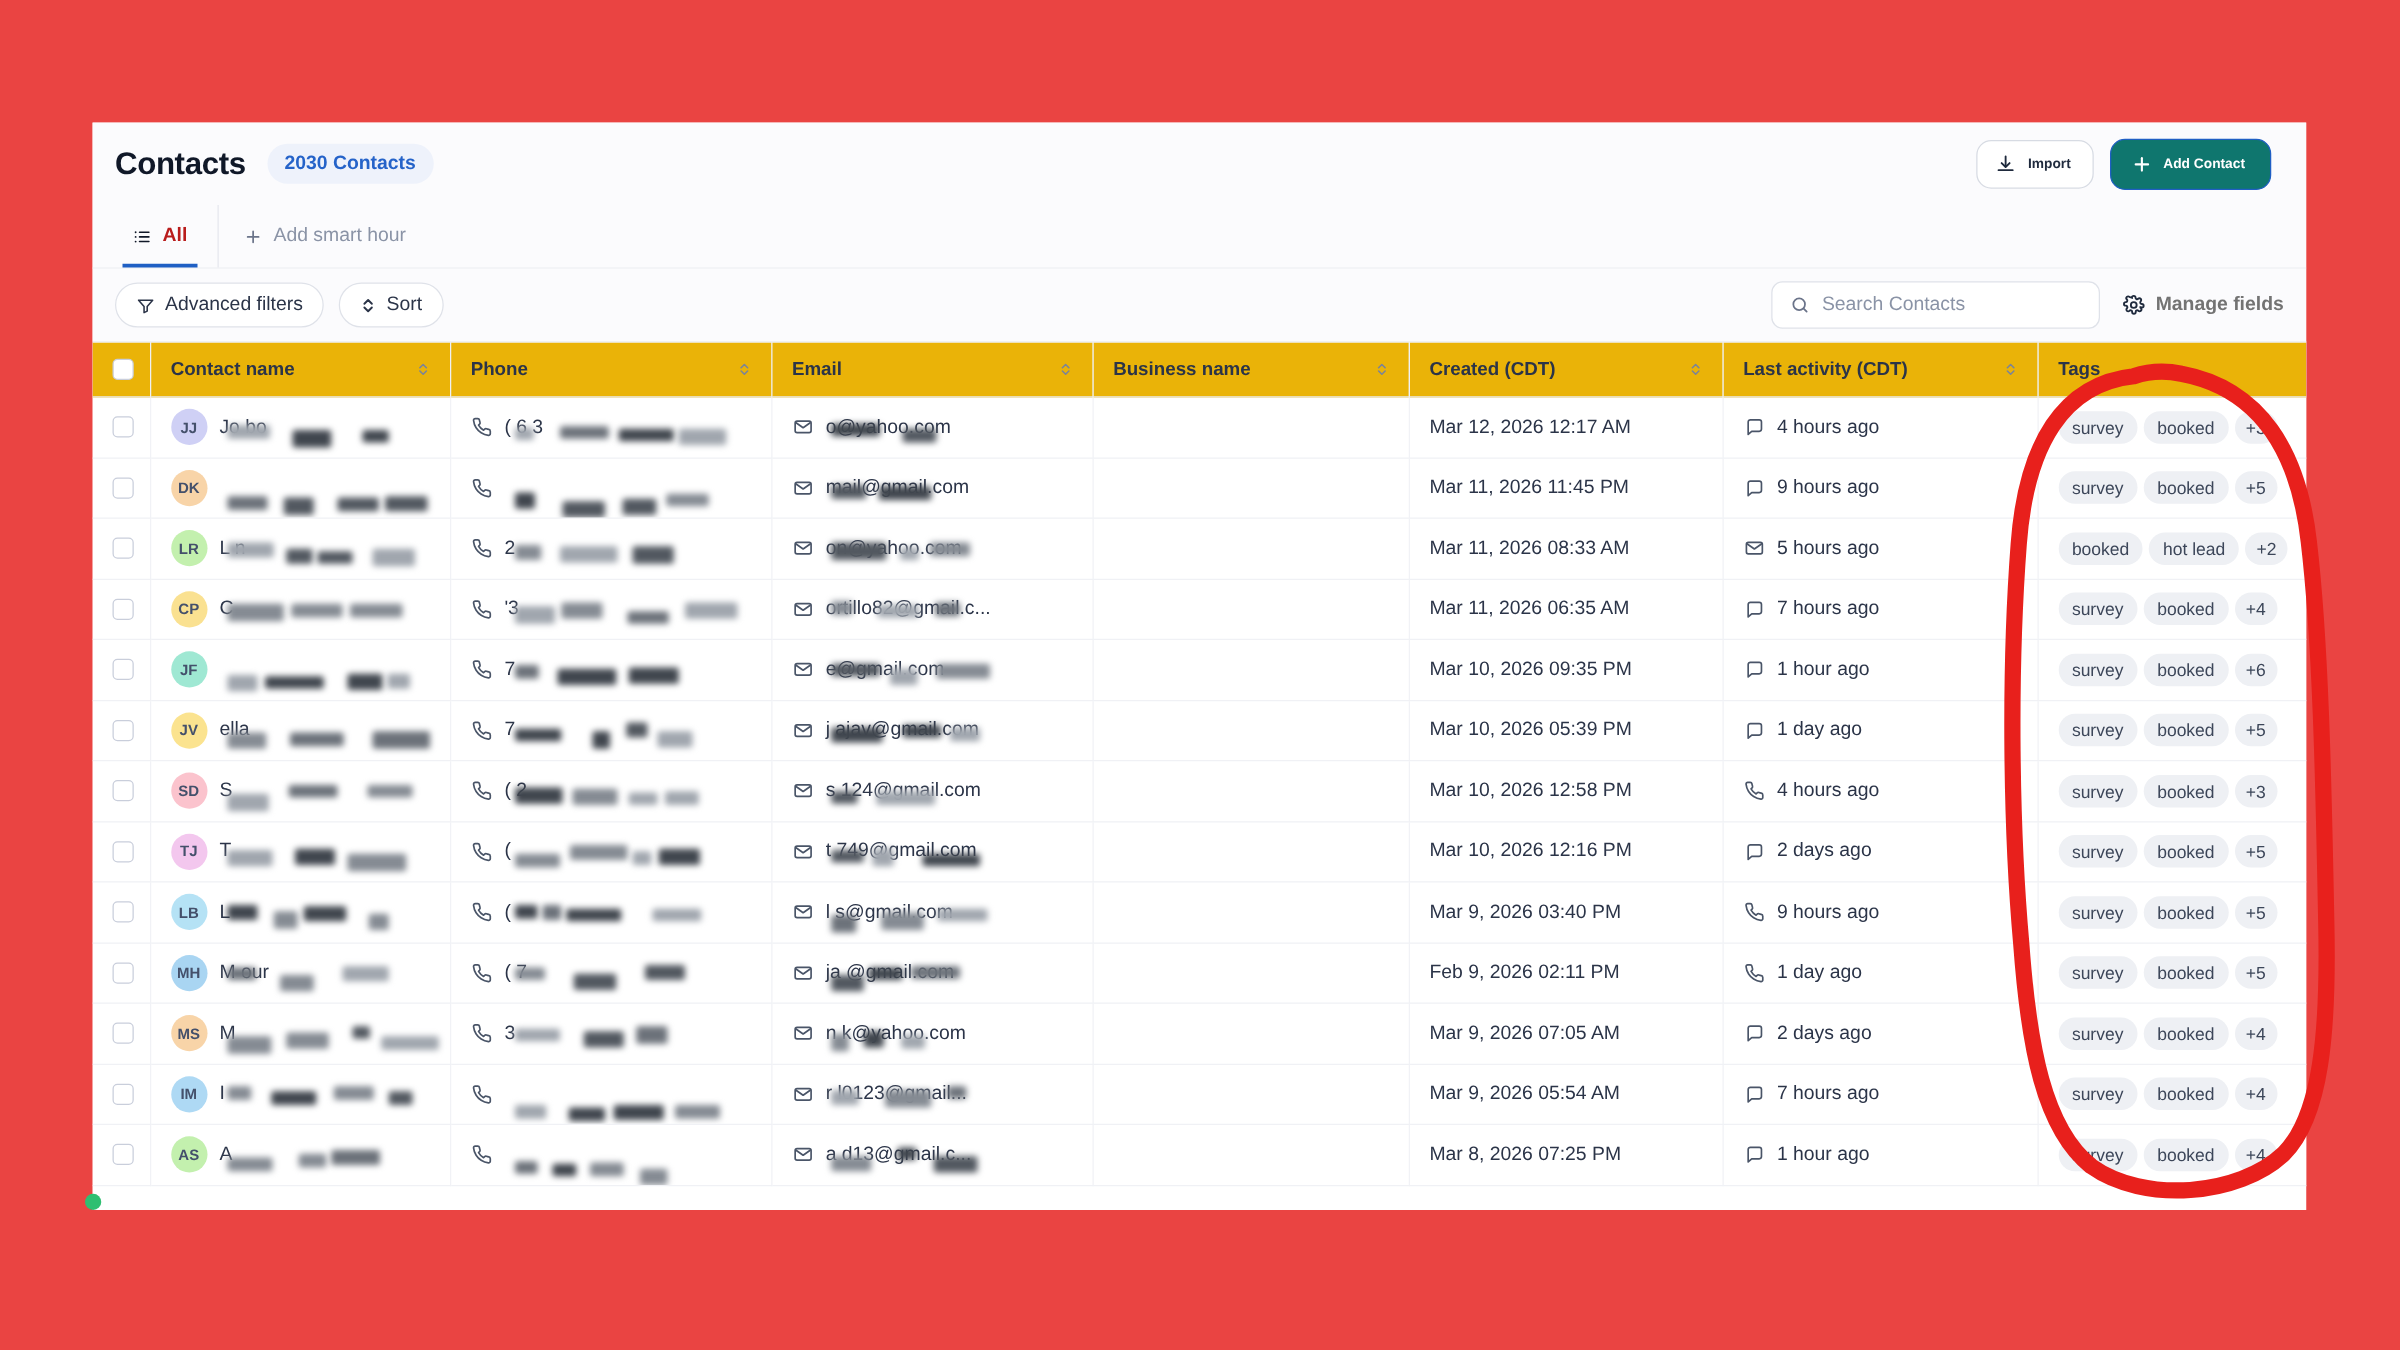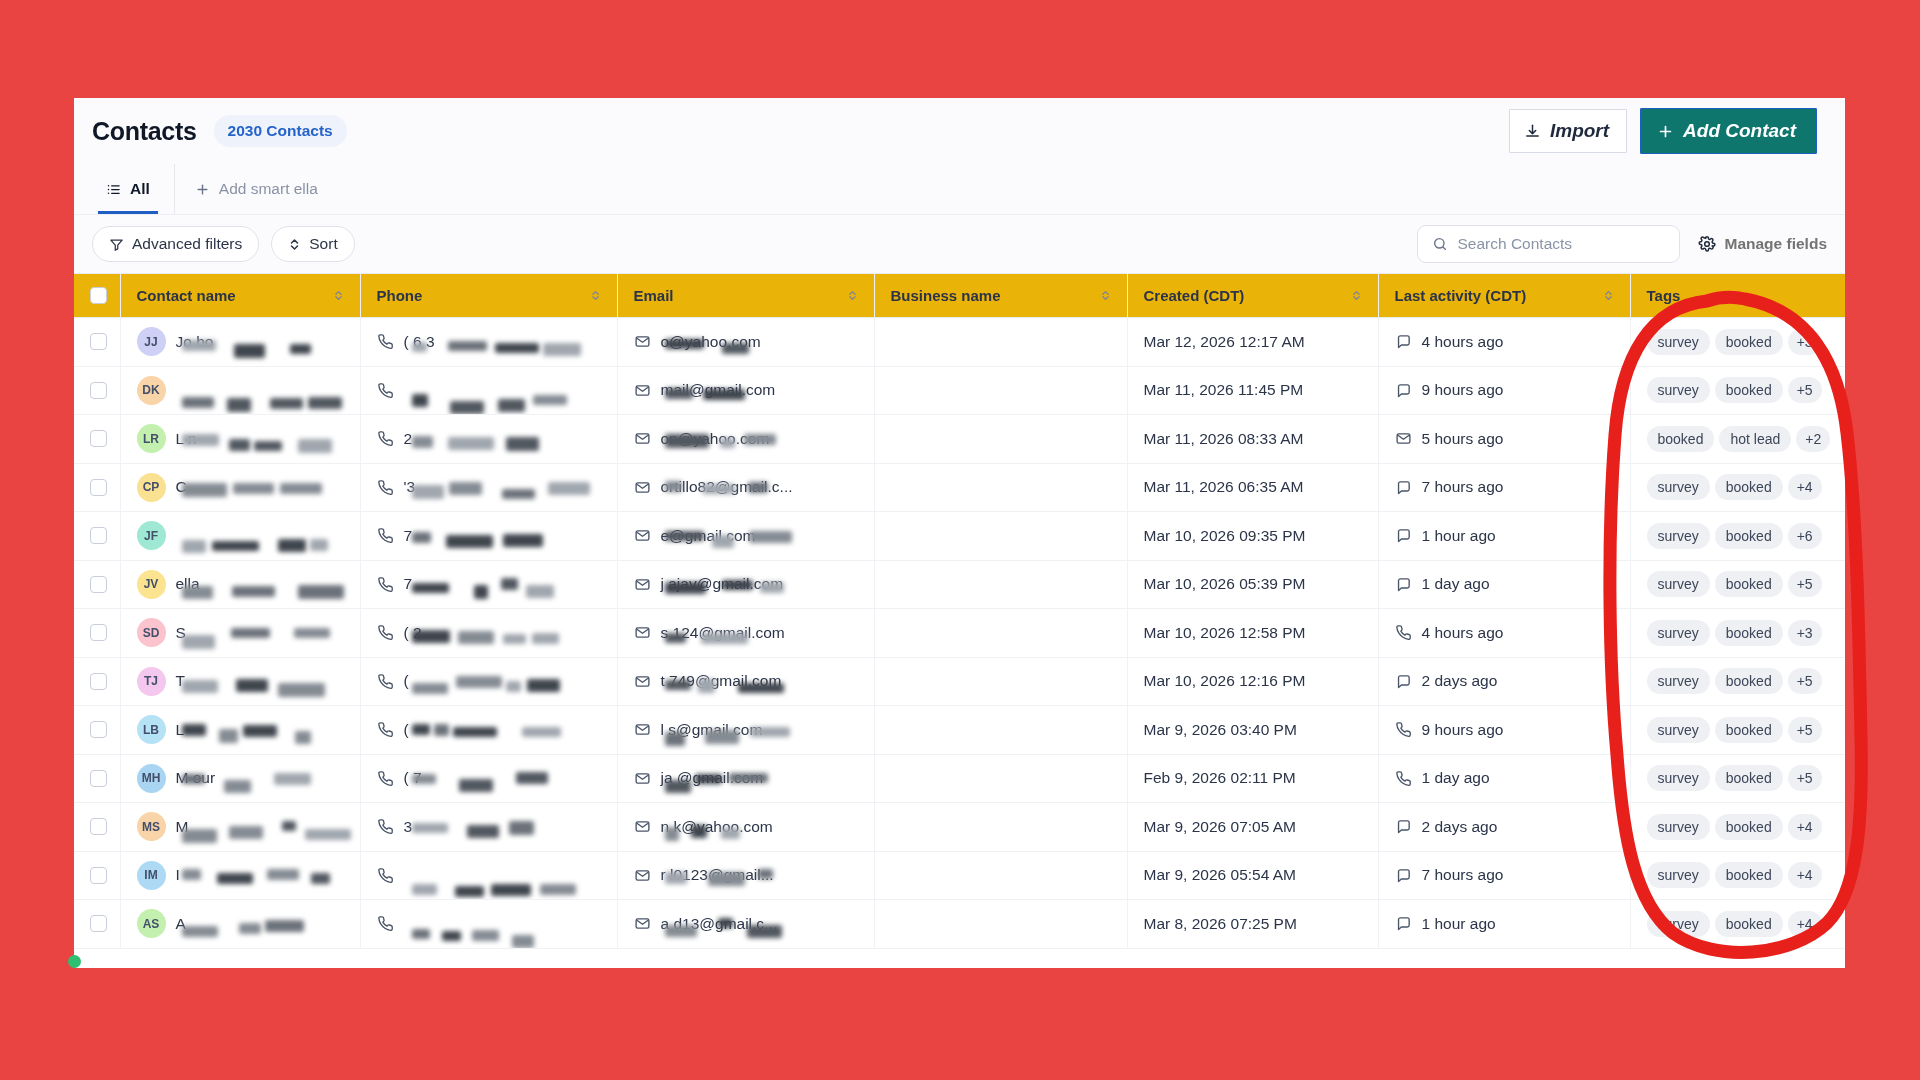--- a/index.html
+++ b/index.html
@@ -40,26 +40,25 @@
     font-size: 15.5px;
     font-weight: bold;
     padding: 7px 14px;
     border-radius: 18px;
     white-space: nowrap;
   }
   .header-spacer { flex: 1; }
 
   .btn {
     display: inline-flex; align-items: center; gap: 9px;
-    border-radius: 1px;
-    font-size: 19px;
+    border-radius: 12px;
+    font-size: 11px;
     font-weight: bold;
     cursor: pointer;
     white-space: nowrap;
-    font-style: italic;
   }
   #import-button {
     background: #fff;
     border: 1px solid #d7dbe3;
     color: #1f2a3d;
     padding: 10px 17px 10px 14px;
     margin-right: 13px;
   }
   #add-contact-button {
     background: #0f766e;
@@ -78,21 +77,21 @@
   }
   .tab {
     display: inline-flex; align-items: center; gap: 9px;
     font-size: 15.5px;
     color: #36405a;
     padding: 0 14px;
     cursor: pointer;
     position: relative;
     white-space: nowrap;
   }
-  .tab.active { font-weight: bold; color: #0f172a; }
+  .tab.active { font-weight: bold; color: #b91c1c; }
   .tab.active::after {
     content: ""; position: absolute;
     left: 6px; right: 6px; bottom: 0; height: 3px;
     background: #1f5fc4;
   }
   #tab-add-smart-list { color: #8a93a6; border-left: 1px solid #e6e8ee; margin-left: 10px; padding-left: 20px; }
 
   
   #toolbar {
     height: 58px;
@@ -330,21 +329,21 @@
       </span>
       <span>All</span>
     </div>
     <div class="tab" id="tab-add-smart-list">
       <span class="icon">
         <svg width="15" height="15" viewBox="0 0 24 24" fill="none" stroke="#6a7389" stroke-width="2.2" stroke-linecap="round">
           <path d="M12 5v14"></path>
             <path d="M5 12h14"></path>
         </svg>
       </span>
-      <span>Add smart ella</span>
+      <span>Add smart hour</span>
     </div>
   </div>
 
   <div id="toolbar">
     <div class="pill-btn">
       <span class="icon">
         <svg width="15" height="15" viewBox="0 0 24 24" fill="none" stroke="#2b3448" stroke-width="2" stroke-linejoin="round">
           <path d="M3 5h18l-7 8v6l-4 2v-8z"></path>
         </svg>
       </span>

